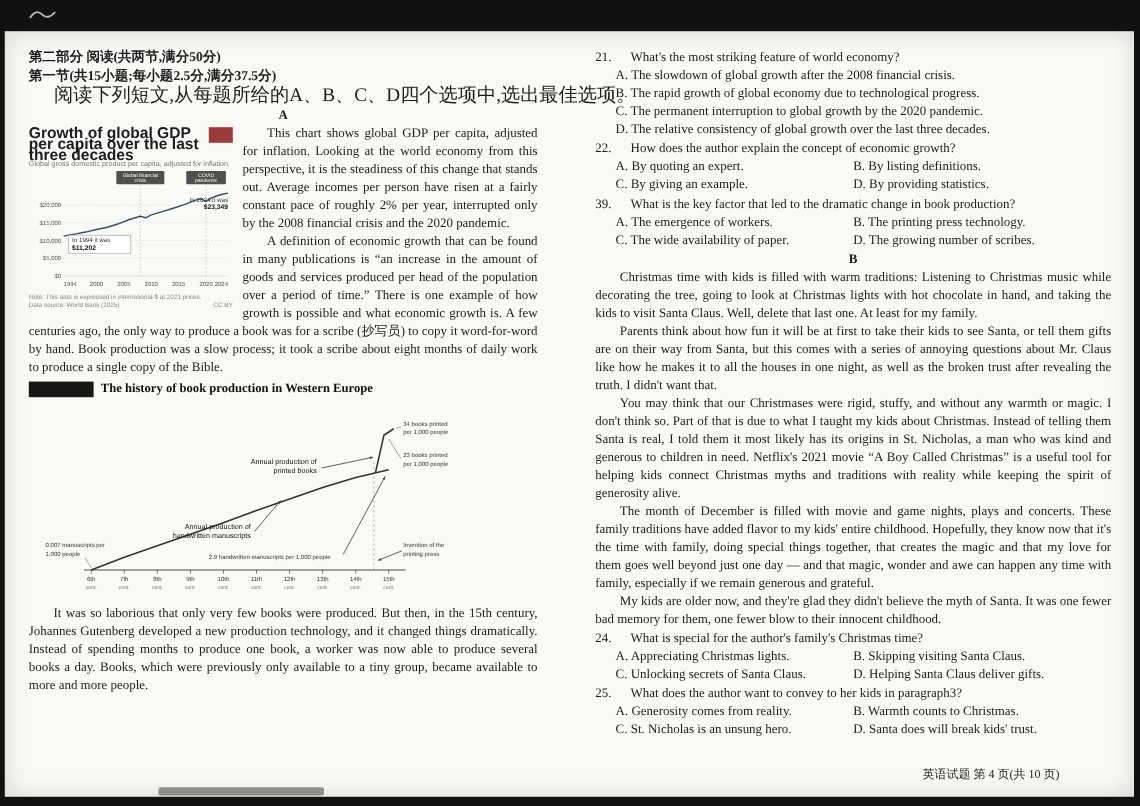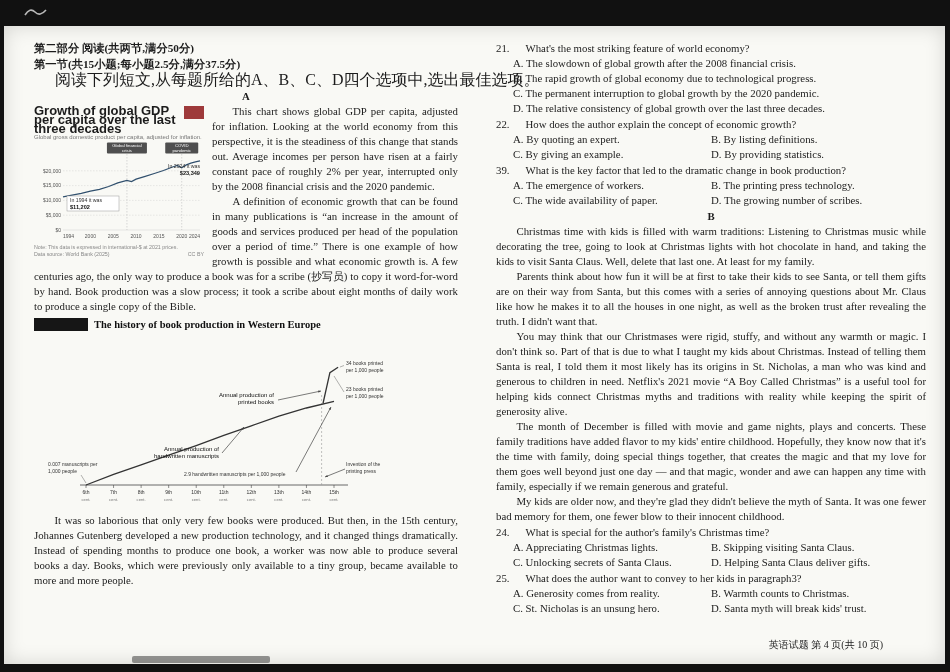--- a/index.html
+++ b/index.html
@@ -1,41 +1,41 @@
 <!DOCTYPE html>
 <html><head>
 <meta charset="utf-8">
 <style>
   html,body{margin:0;padding:0}
   body{width:950px;height:672px;background:#111;position:relative;overflow:hidden;
        font-family:"Liberation Serif",serif;color:#1c1c1c}
   .paper{position:absolute;left:4px;top:26px;width:941px;height:638px;background:#f9f9f5;
          box-shadow:inset 0 0 20px rgba(0,0,0,.15)}
   .col{position:absolute;top:14px;font-size:10.8px;line-height:15px}
-  .col-left{left:30px;width:424px}
+  .col-left{left:20px;width:424px}
   .col-right{left:492px;width:430px}
   .hdr{font-weight:bold;font-size:11.3px;line-height:16px}
   .instr{font-size:16px;line-height:16px;padding-left:21px;white-space:nowrap}
   .passage-label{text-align:center;font-weight:bold;line-height:16px}
   .para{margin:0;text-indent:1.9em;text-align:justify}
   .question{margin:1px 0 0 0}
   .stem{white-space:nowrap}
   .qnum{margin-right:16px}
   .opts{padding-left:17px}
   .opts.grid{display:grid;grid-template-columns:198px auto}
   .opt{white-space:nowrap}
   .chart1{float:left;width:170px;margin:2px 8px 2px 0;font-family:"Liberation Sans",sans-serif}
   .c1-head{display:flex;align-items:flex-start}
   .c1-title{font-weight:bold;font-size:13px;line-height:9px;flex:1}
   .c1-logo{width:20px;height:13px;background:#9e3a3a;flex:none;margin-left:3px}
   .c1-sub{font-size:6px;line-height:7px;color:#777;margin:1px 0 1px}
   .c1-note{font-size:5.3px;line-height:6.5px;color:#888}
   .cc{float:right;margin-left:4px}
   .chart2{clear:both;width:424px;margin:3px 0 2px;font-family:"Liberation Sans",sans-serif}
-  .c2-head{display:flex;align-items:center;gap:6px;margin-bottom:15px}
+  .c2-head{display:flex;align-items:center;gap:6px;margin-bottom:5px}
   .c2-logo{width:54px;height:13px;background:#161616;flex:none}
   .c2-title{font-family:"Liberation Serif",serif;font-weight:bold;font-size:10.5px;color:#111}
   svg text{font-family:"Liberation Sans",sans-serif}
   .cl5{font-size:5px;fill:#555}
   .cl45{font-size:4.3px;fill:#fff}
   .cl55{font-size:5.2px;fill:#333}
   .clb{font-size:5.6px;font-weight:bold;fill:#111}
   .c2t{font-size:5px;fill:#333}
   .c2s{font-size:4.2px;fill:#777}
   .c2a{font-size:6px;fill:#111}
@@ -226,21 +226,21 @@
             <div class="opt">C. Unlocking secrets of Santa Claus.</div>
             <div class="opt">D. Helping Santa Claus deliver gifts.</div>
           </div>
         </div>
         <div class="question">
           <div class="stem"><span class="qnum">25.</span><span>What does the author want to convey to her kids in paragraph3?</span></div>
           <div class="opts grid">
             <div class="opt">A. Generosity comes from reality.</div>
             <div class="opt">B. Warmth counts to Christmas.</div>
             <div class="opt">C. St. Nicholas is an unsung hero.</div>
-            <div class="opt">D. Santa myth will break kids' trust.</div>
+            <div class="opt">D. Santa does will break kids' trust.</div>
           </div>
         </div>
       </div>
   </div>
 
   <div class="page-footer">英语试题 第 4 页(共 10 页)</div>
   <div class="artifact"></div>
 </div>
 
 <svg class="scan-mark" width="30" height="18">

